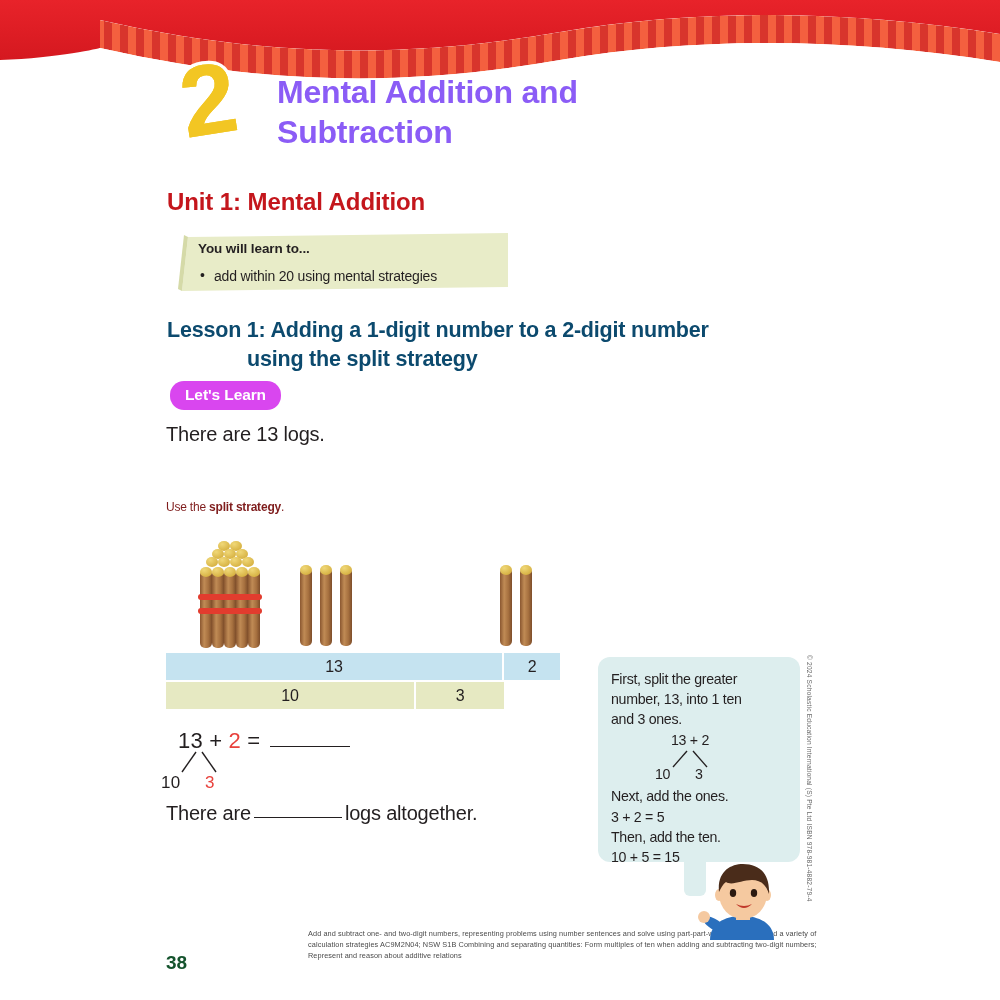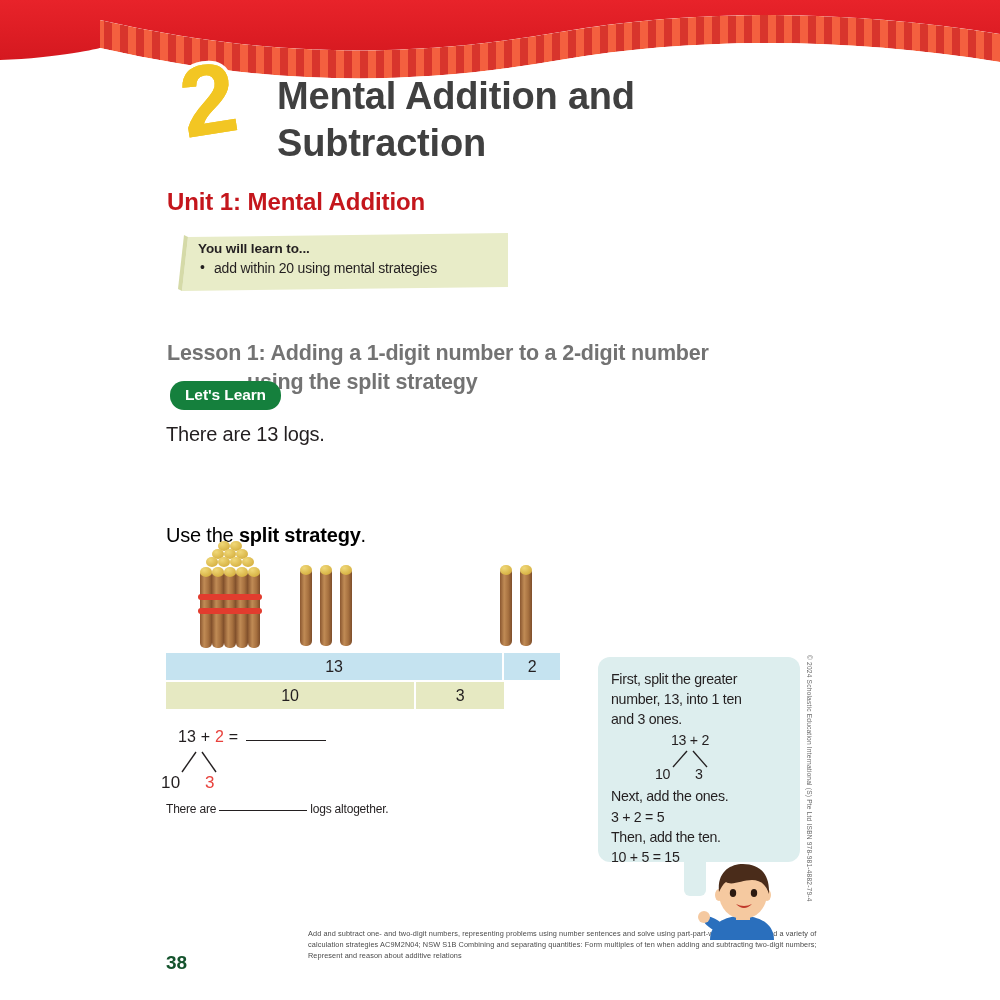--- a/index.html
+++ b/index.html
@@ -27,22 +27,22 @@
     width: 100px; height: 112px;
     z-index: 6;
   }
   .chapter-num svg { display:block; }
 
   
   .chapter-title {
     position: absolute;
     left: 277px; top: 73px;
     width: 430px;
-    color: #404040;
-    font-size: 38px;
+    color: #8b5cf6;
+    font-size: 32px;
     font-weight: bold;
     line-height: 1.24;
     letter-spacing: -0.2px;
   }
 
   
   .unit-heading {
     position: absolute;
     left: 167px; top: 188px;
     color: #c4161c;
@@ -65,21 +65,21 @@
     left: 20px; top: 10px;
     width: 310px;
   }
   .learn-title {
     font-size: 13.5px;
     font-weight: bold;
     color: #231f20;
     letter-spacing: -0.1px;
   }
   .learn-list {
-    margin-top: 4px;
+    margin-top: 12px;
     padding-left: 16px;
     list-style: none;
   }
   .learn-list li {
     font-size: 14px;
     color: #231f20;
     position: relative;
     letter-spacing: -0.2px;
   }
   .learn-list li:before {
@@ -87,58 +87,56 @@
     position: absolute;
     left: -14px; top: -1px;
     font-size: 14px;
   }
 
   
   .lesson-title {
     position: absolute;
     left: 167px; top: 316px;
     width: 640px;
-    color: #737373;
+    color: #0c4a6e;
     font-size: 21.5px;
     font-weight: bold;
     line-height: 1.35;
     letter-spacing: -0.2px;
-    margin-top: 23px;
   }
   .lesson-title .l2 { padding-left: 80px; display:block; }
 
   
   .lets-learn {
     position: absolute;
     left: 170px; top: 381px;
-    background: #15803d;
+    background: #d946ef;
     color: #ffffff;
     font-size: 15.5px;
     font-weight: bold;
     padding: 5px 15px 6px 15px;
     border-radius: 14px;
     letter-spacing: -0.1px;
   }
 
   
   .body-text {
     position: absolute;
     left: 166px; top: 419px;
     font-size: 20px;
     color: #231f20;
     line-height: 1.53;
     letter-spacing: -0.2px;
   }
   .use-split {
     position: absolute;
     left: 166px; top: 500px;
-    font-size: 20px;
-    color: #000000;
-    letter-spacing: -0.2px;
-    margin-top: 24px;
+    font-size: 12px;
+    color: #7f1d1d;
+    letter-spacing: -0.2px;
   }
   .use-split b { font-weight: bold; }
 
   
   .logs-area {
     position: absolute;
     left: 190px; top: 540px;
     width: 380px; height: 110px;
   }
   .logs-area svg { display: block; }
@@ -164,21 +162,21 @@
 
   
   .equation-block {
     position: absolute;
     left: 178px; top: 728px;
     width: 330px; height: 75px;
   }
   .eq-line {
     position: absolute;
     left: 0; top: 0;
-    font-size: 16px;
+    font-size: 22px;
     color: #231f20;
     letter-spacing: 0.2px;
   }
   .eq-red { color: #e8413c; }
   .eq-blank {
     display: inline-block;
     width: 80px;
     border-bottom: 1.6px solid #231f20;
     margin-left: 3px;
     vertical-align: 1px;
@@ -193,21 +191,21 @@
     font-size: 17px;
     color: #231f20;
     letter-spacing: 0.2px;
   }
   .eq-children .c1 { position:absolute; left:0; top:0; }
   .eq-children .c2 { position:absolute; left:44px; top:0; color:#e8413c; }
 
   .answer-line {
     position: absolute;
     left: 166px; top: 802px;
-    font-size: 12px;
+    font-size: 20px;
     color: #231f20;
     letter-spacing: -0.2px;
   }
   .ans-blank {
     display: inline-block;
     width: 88px;
     border-bottom: 1.6px solid #231f20;
     margin: 0 3px;
     vertical-align: 2px;
   }

